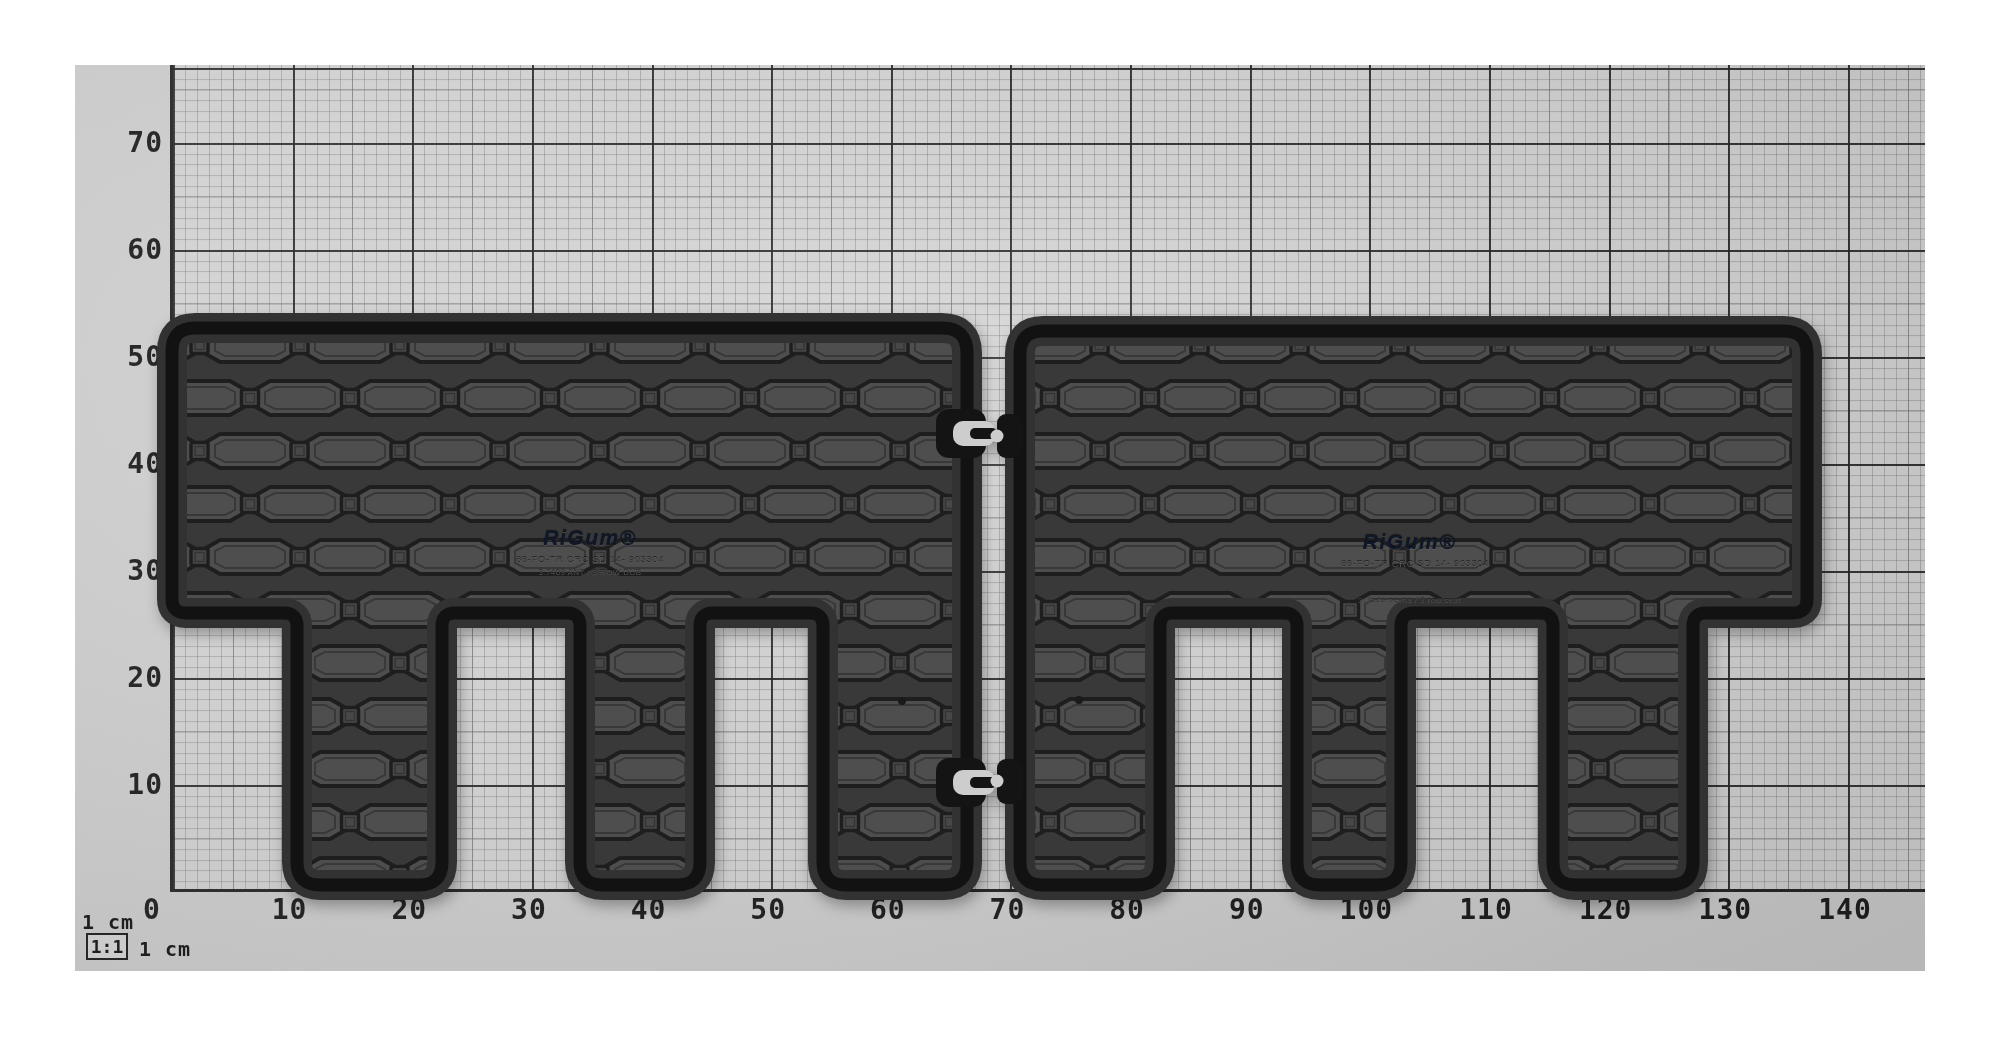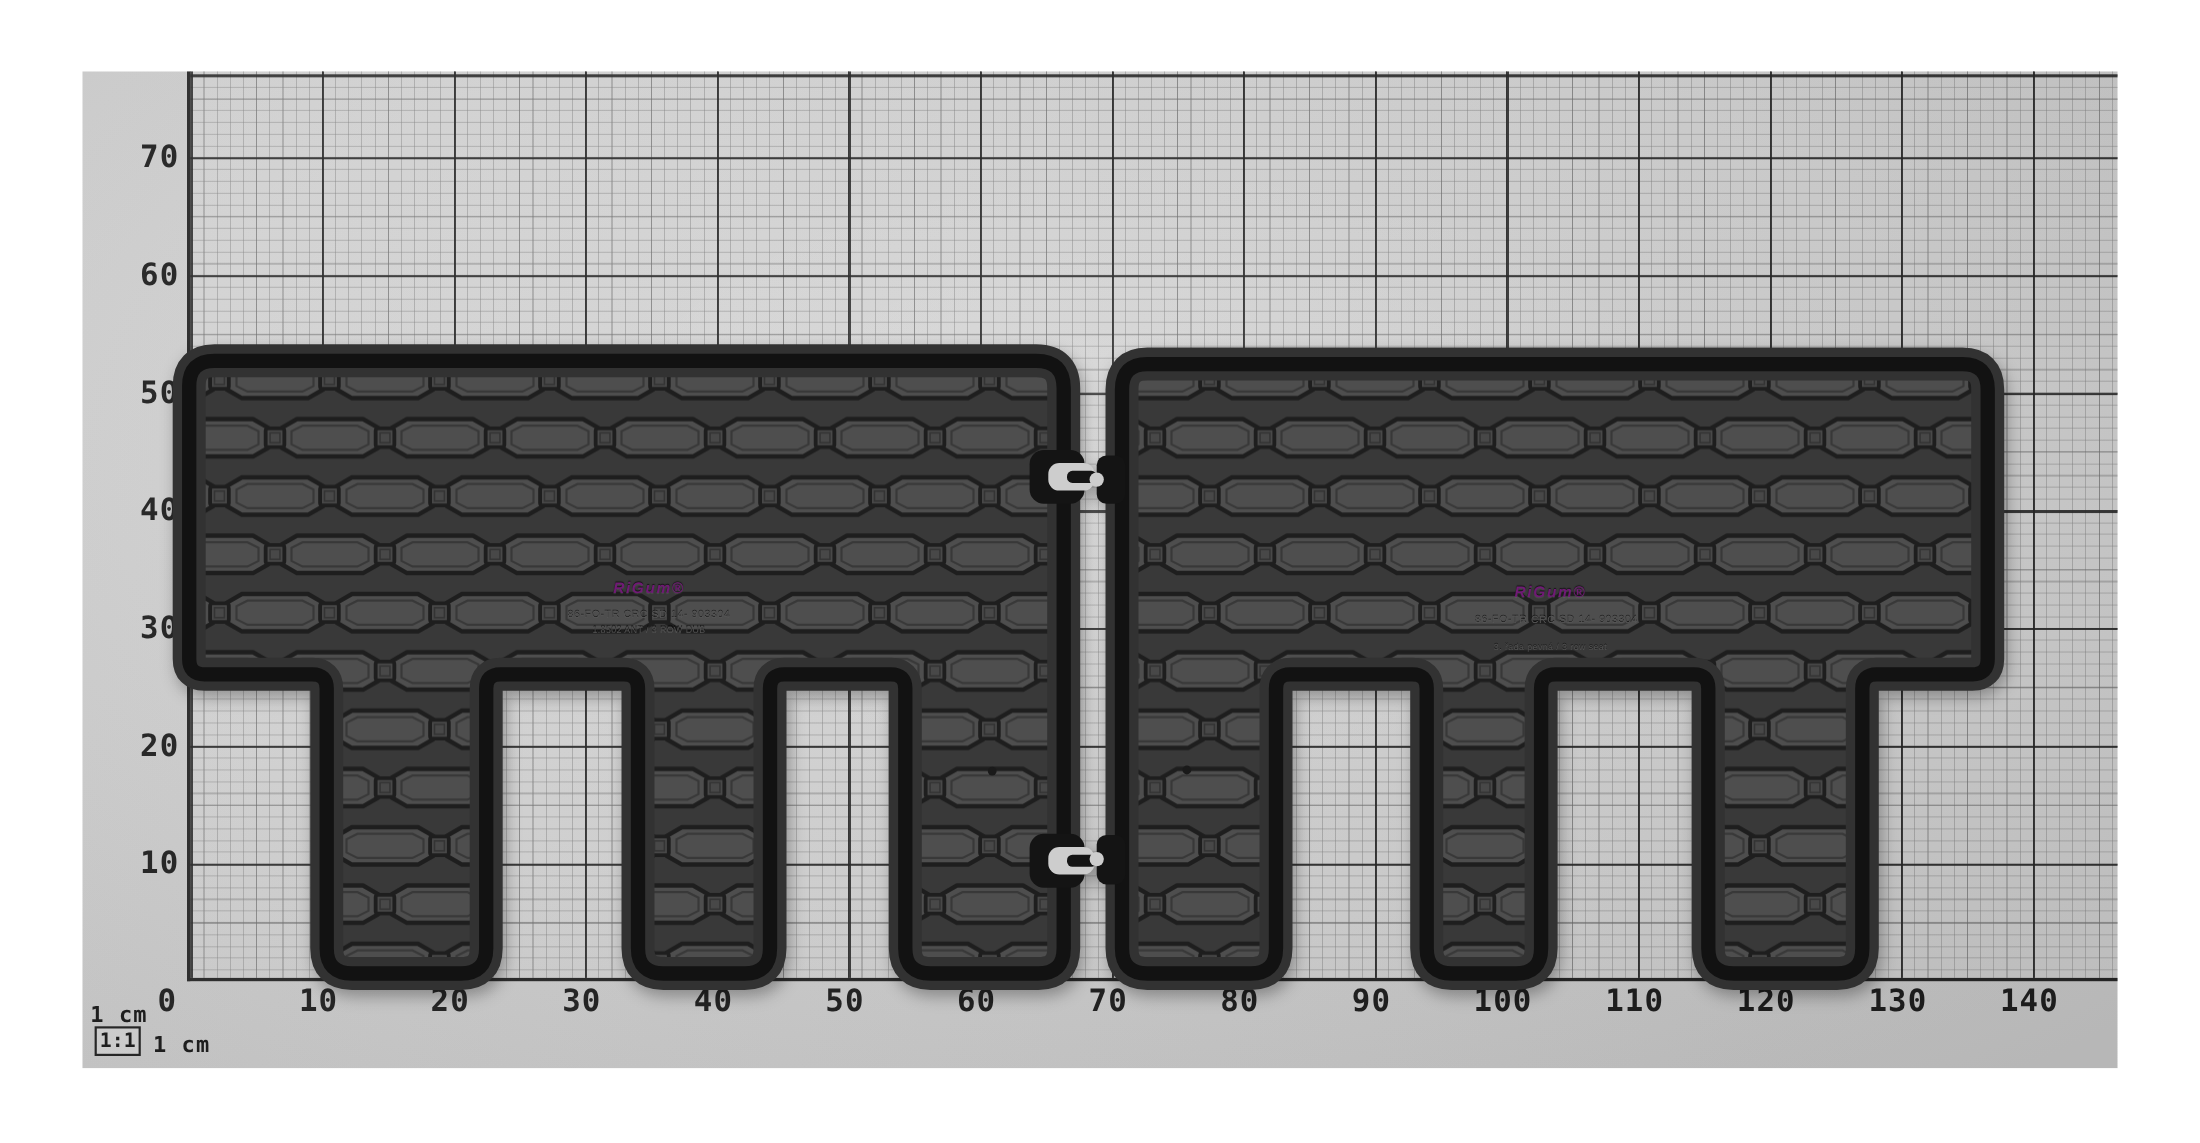--- a/index.html
+++ b/index.html
@@ -45,22 +45,22 @@
   .legend-box{
     position:absolute;left:11px;top:868px;width:42px;height:27px;border:2.5px solid #1c1c1c;
     display:flex;align-items:center;justify-content:center;font-size:18px;font-weight:bold;color:#141414;
     box-sizing:border-box;background:rgba(255,255,255,.15);
   }
   .legend-unit{position:absolute;left:64px;top:872px;font-size:20px;font-weight:bold;color:#141414;letter-spacing:1px;}
   
   svg.mats{position:absolute;left:0;top:0;filter:drop-shadow(3px 6px 7px rgba(0,0,0,.30));}
   .mat-text{position:absolute;text-align:center;pointer-events:none;}
   .mat-logo{
-    font-family:"Liberation Sans", sans-serif;font-style:italic;font-weight:900;font-size:14px;
-    color:#701a75;letter-spacing:1.5px;
+    font-family:"Liberation Sans", sans-serif;font-style:italic;font-weight:900;font-size:21px;
+    color:#0f172a;letter-spacing:1.5px;
     text-shadow:0 -1px 1px rgba(0,0,0,.65), 0 1px 1px rgba(140,140,140,.25);
   }
   .mat-code{
     font-family:"Liberation Sans", sans-serif;font-weight:normal;font-size:9.5px;color:#565656;
     letter-spacing:.6px;text-shadow:0 -1px 0 rgba(0,0,0,.6);
   }
   .mat-note{
     font-family:"Liberation Sans", sans-serif;font-size:8px;color:#525252;
     letter-spacing:.4px;text-shadow:0 -1px 0 rgba(0,0,0,.55);
   }
@@ -169,18 +169,18 @@
       <circle cx="997" cy="436" r="6.5" fill="#cdcdcd"></circle>
     </g>
     <g>
       <rect x="997" y="759" width="26" height="45" rx="9" fill="#141414"></rect>
       <circle cx="997" cy="781" r="6.5" fill="#cdcdcd"></circle>
     </g>
   </svg>
 
   <div class="mat-text mat-logo" style="left:535px;top:526px;width:110px;">RiGum®</div>
   <div class="mat-text mat-code" style="left:515px;top:554px;width:150px;">86-FO-TR CRC SD 14- 903304</div>
-  <div class="mat-text mat-note" style="left:530px;top:568px;width:120px;">1.8502 ANT / 3 ROW DUB</div>
+  <div class="mat-text mat-note" style="left:530px;top:568px;width:120px;">3.7469 ANT / 3 ROW DUB</div>
 
   <div class="mat-text mat-logo" style="left:1352px;top:530px;width:115px;">RiGum®</div>
   <div class="mat-text mat-code" style="left:1340px;top:558px;width:150px;">86-FO-TR CRC SD 14- 903304</div>
-  <div class="mat-text mat-note" style="left:1352px;top:584px;width:115px;">3. řada pevná / 3 row seat</div>
+  <div class="mat-text mat-note" style="left:1352px;top:596px;width:115px;">3. řada pevná / 3 row seat</div>
 </div>
 
 </body></html>

